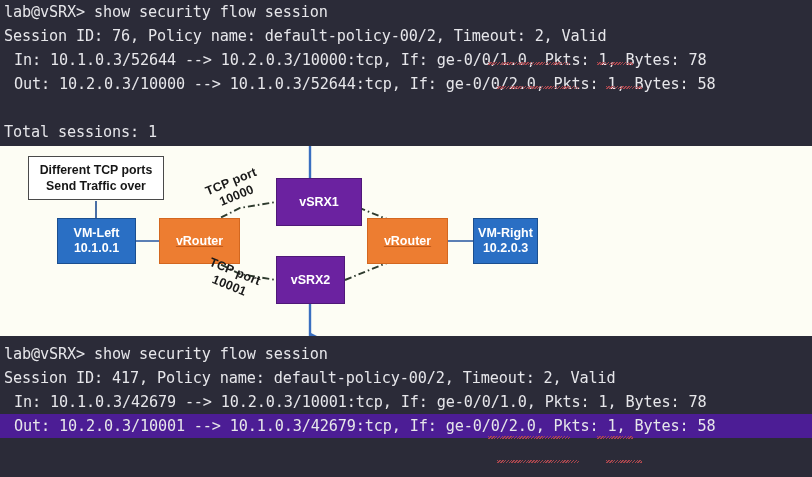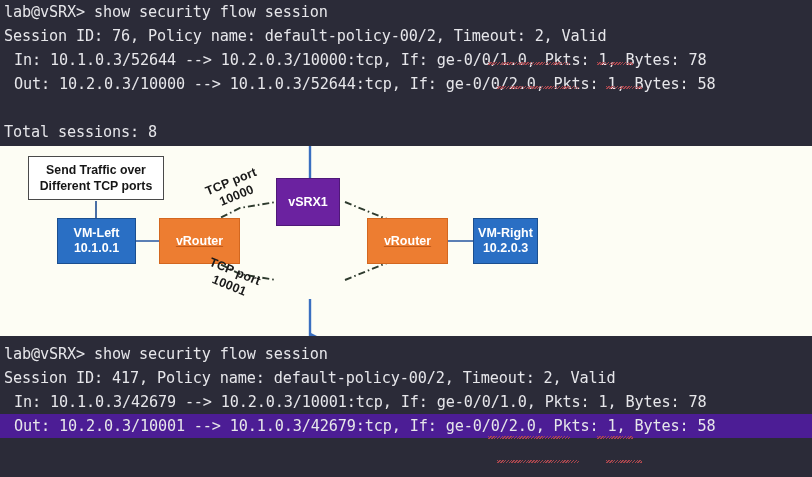--- a/index.html
+++ b/index.html
@@ -121,21 +121,21 @@
 <body>
 
 <div id="screen">
 
   <div class="terminal" id="terminal-top">
     <div class="term-line">lab@vSRX&gt; show security flow session</div>
     <div class="term-line">Session ID: 76, Policy name: default-policy-00/2, Timeout: 2, Valid</div>
     <div class="term-line indent1">In: 10.1.0.3/52644 --&gt; 10.2.0.3/10000:tcp, If: ge-0/0/1.0, Pkts: 1, Bytes: 78</div>
     <div class="term-line indent1">Out: 10.2.0.3/10000 --&gt; 10.1.0.3/52644:tcp, If: ge-0/0/2.0, Pkts: 1, Bytes: 58</div>
     <div class="term-line blank"></div>
-    <div class="term-line">Total sessions: 8</div>
+    <div class="term-line">Total sessions: 1</div>
 
     <div class="squiggle" style="left:488px; top:62px; width:82px;"></div>
     <div class="squiggle" style="left:597px; top:62px; width:36px;"></div>
     <div class="squiggle" style="left:497px; top:86px; width:82px;"></div>
     <div class="squiggle" style="left:606px; top:86px; width:36px;"></div>
   </div>
 
   <div id="diagram">
 
     <svg width="812" height="190">
@@ -166,37 +166,40 @@
 
       <g stroke="#2e3b2e" stroke-width="1.9" fill="none" stroke-dasharray="7,3,1.6,3">
         <path d="M208,78 L240,62 L276,56"></path>
         <path d="M345,56 L384,72 L410,80"></path>
         <path d="M208,112 L240,128 L276,134"></path>
         <path d="M345,134 L384,118 L410,110"></path>
       </g>
     </svg>
 
     <div class="callout" style="left:28px; top:10px; width:136px; height:44px;">
+      <span>Different TCP ports</span>
       <span>Send Traffic over</span>
-      <span>Different TCP ports</span>
     </div>
 
     <div class="node blue" style="left:57px; top:72px; width:79px; height:46px;">
       <span>VM-Left</span>
       <span>10.1.0.1</span>
     </div>
 
     <div class="node orange" style="left:159px; top:72px; width:81px; height:46px;">
       <span class="underline">vRouter</span>
     </div>
 
-    <div class="node purple" style="left:276px; top:32px; width:64px; height:48px;">
+    <div class="node purple" style="left:276px; top:32px; width:86px; height:48px;">
       <span>vSRX1</span>
     </div>
 
+    <div class="node purple" style="left:276px; top:110px; width:69px; height:48px;">
+      <span>vSRX2</span>
+    </div>
 
     <div class="node orange" style="left:367px; top:72px; width:81px; height:46px;">
       <span class="underline">vRouter</span>
     </div>
 
     <div class="node blue" style="left:473px; top:72px; width:65px; height:46px;">
       <span>VM-Right</span>
       <span>10.2.0.3</span>
     </div>
 

